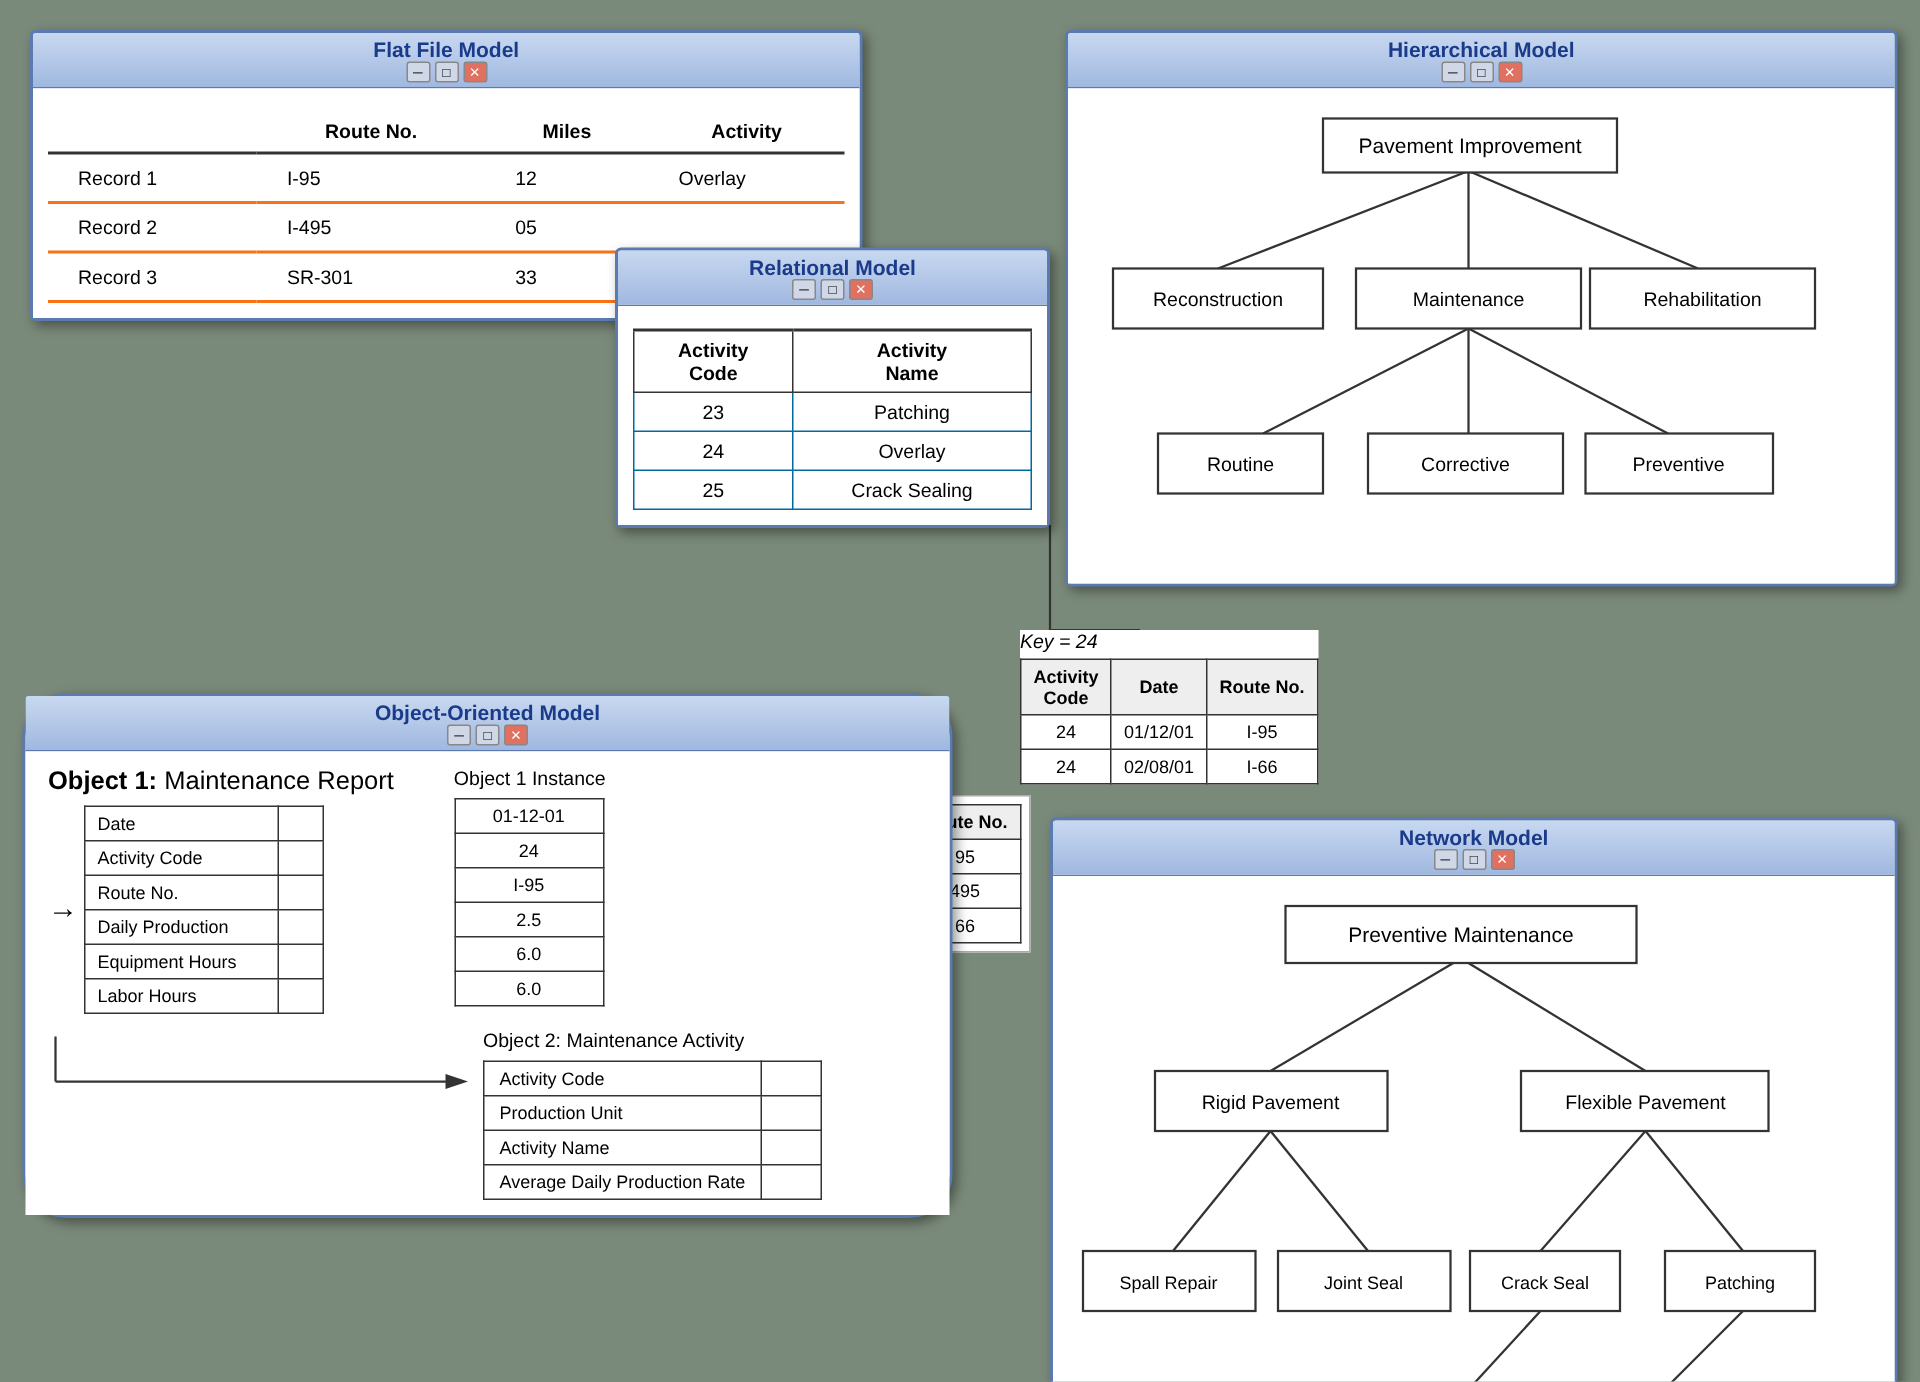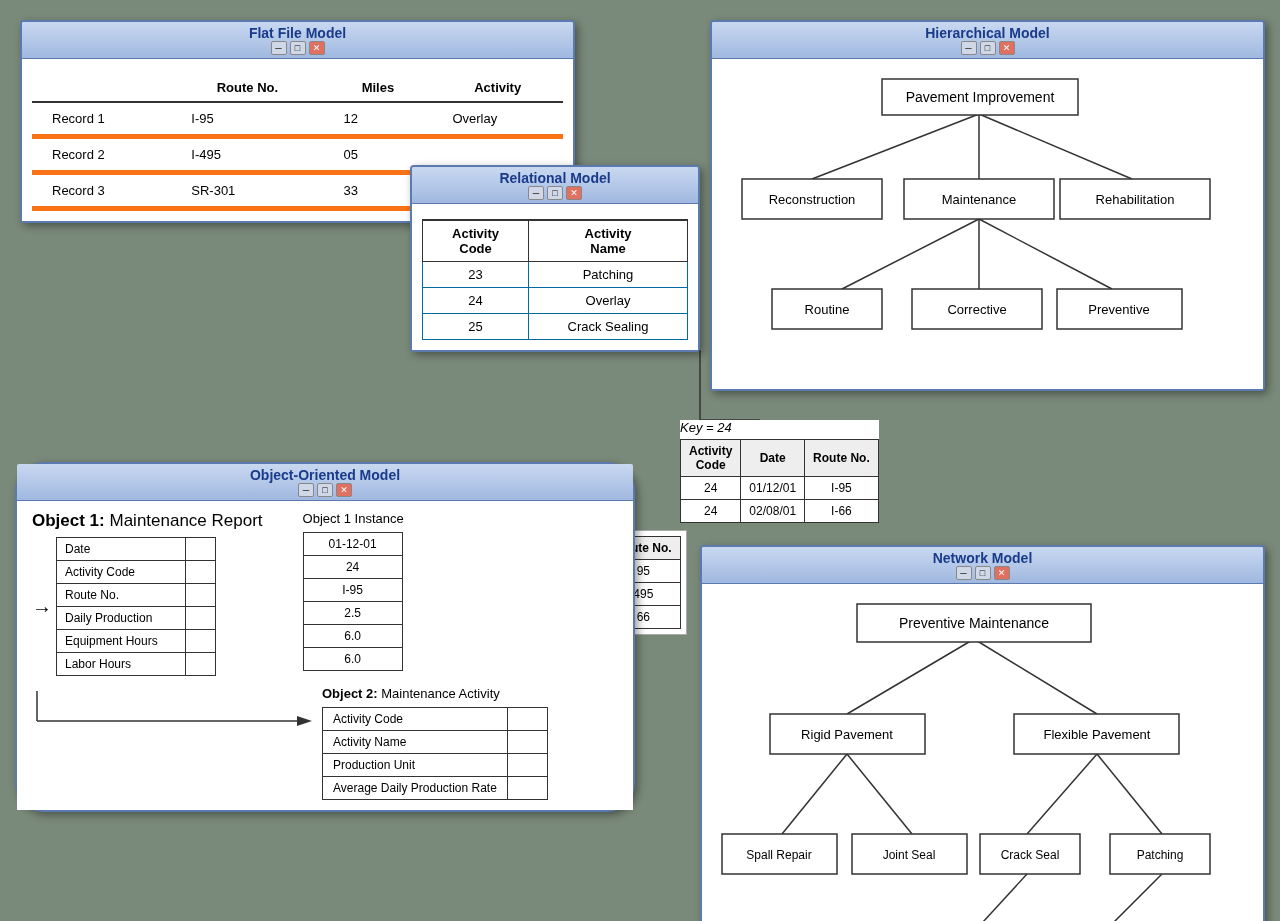--- a/index.html
+++ b/index.html
@@ -74,21 +74,21 @@
     }
     .flat-table th {
       font-weight: bold;
       text-align: center;
       padding: 6px 20px;
       border-bottom: 2px solid #333;
     }
     .flat-table th:first-child { text-align: left; }
     .flat-table td {
       padding: 8px 20px;
-      border-bottom: 5px solid #f97316;
+      border-bottom: 2px solid #f97316;
     }
     .flat-table td:first-child { font-weight: normal; }
 
     
     #hierarchical {
       top: 20px;
       left: 710px;
       width: 555px;
     }
     #hierarchical .window-content {
@@ -468,35 +468,35 @@
       <div style="flex:0 0 280px; margin-right:10px; position:relative;">
         
         <svg width="280" height="40">
           <line x1="5" y1="5" x2="5" y2="35" stroke="#333" stroke-width="1.5"></line>
           <line x1="5" y1="35" x2="270" y2="35" stroke="#333" stroke-width="1.5"></line>
           <polygon points="265,30 280,35 265,40" fill="#333"></polygon>
         </svg>
       </div>
       <div>
         <div style="font-size:13px; margin-bottom:6px;">
-          <span style="font-weight:bold;margin-top:12px;">Object 2:</span>
+          <span style="font-weight:normal;margin-top:12px;">Object 2:</span>
           <span> Maintenance Activity</span>
         </div>
         <table class="oo-obj2-table">
           <tbody>
               <tr>
                 <td>Activity Code</td>
                 <td></td>
               </tr>
           <tr>
+                <td>Production Unit</td>
+                <td></td>
+              </tr>
+          <tr>
                 <td>Activity Name</td>
-                <td></td>
-              </tr>
-          <tr>
-                <td>Production Unit</td>
                 <td></td>
               </tr>
           <tr>
                 <td>Average Daily Production Rate</td>
                 <td></td>
               </tr>
         </tbody>
           </table>
       </div>
     </div>

